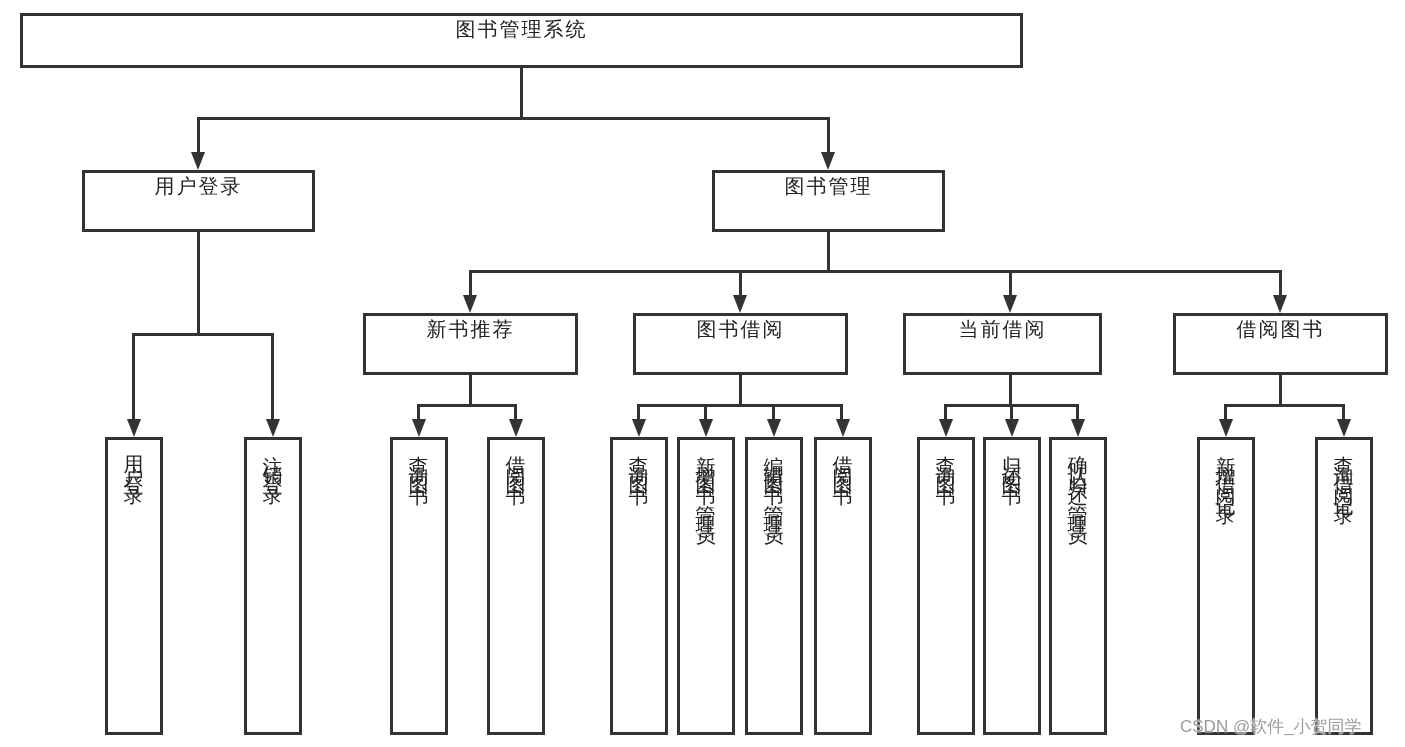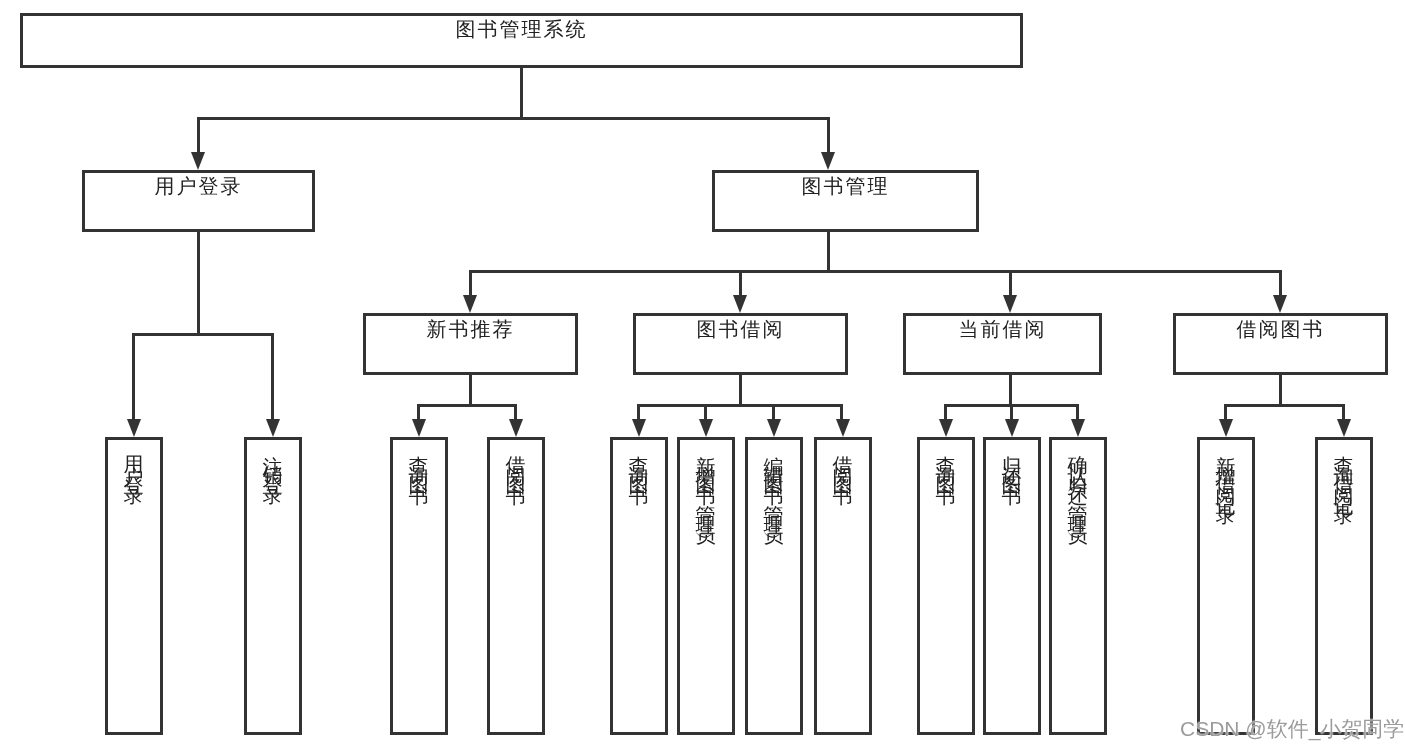--- a/index.html
+++ b/index.html
@@ -59,21 +59,21 @@
     position:absolute;
     width:0;height:0;
     border-left:7px solid transparent;
     border-right:7px solid transparent;
     border-top:18px solid var(--line);
   }
   .watermark{
     position:absolute;
     left:1180px;
     top:715px;
-    font-size:21px;
+    font-size:17px;
     color:var(--watermark);
     white-space:nowrap;
     text-shadow:0 0 2px #ffffff,0 0 2px #ffffff;
     z-index:5;
   }
 </style>
 </head>
 <body>
 
 <div class="stage">
@@ -85,21 +85,21 @@
   <div class="vline" style="left:520px;top:68px;height:52px;"></div>
   <div class="hline" style="left:197px;top:117px;width:633px;"></div>
   <div class="vline" style="left:197px;top:117px;height:39px;"></div>
   <div class="vline" style="left:827px;top:117px;height:39px;"></div>
   <div class="arrow" style="left:191px;top:152px;"></div>
   <div class="arrow" style="left:821px;top:152px;"></div>
 
   <div class="node hnode" style="left:82px;top:170px;width:233px;height:62px;">
     <span>用户登录</span>
   </div>
-  <div class="node hnode" style="left:712px;top:170px;width:267px;height:62px;">
+  <div class="node hnode" style="left:712px;top:170px;width:233px;height:62px;">
     <span>图书管理</span>
   </div>
 
   <div class="vline" style="left:197px;top:232px;height:104px;"></div>
   <div class="hline" style="left:132px;top:333px;width:142px;"></div>
   <div class="vline" style="left:132px;top:333px;height:90px;"></div>
   <div class="vline" style="left:271px;top:333px;height:90px;"></div>
   <div class="arrow" style="left:127px;top:419px;"></div>
   <div class="arrow" style="left:266px;top:419px;"></div>
 

